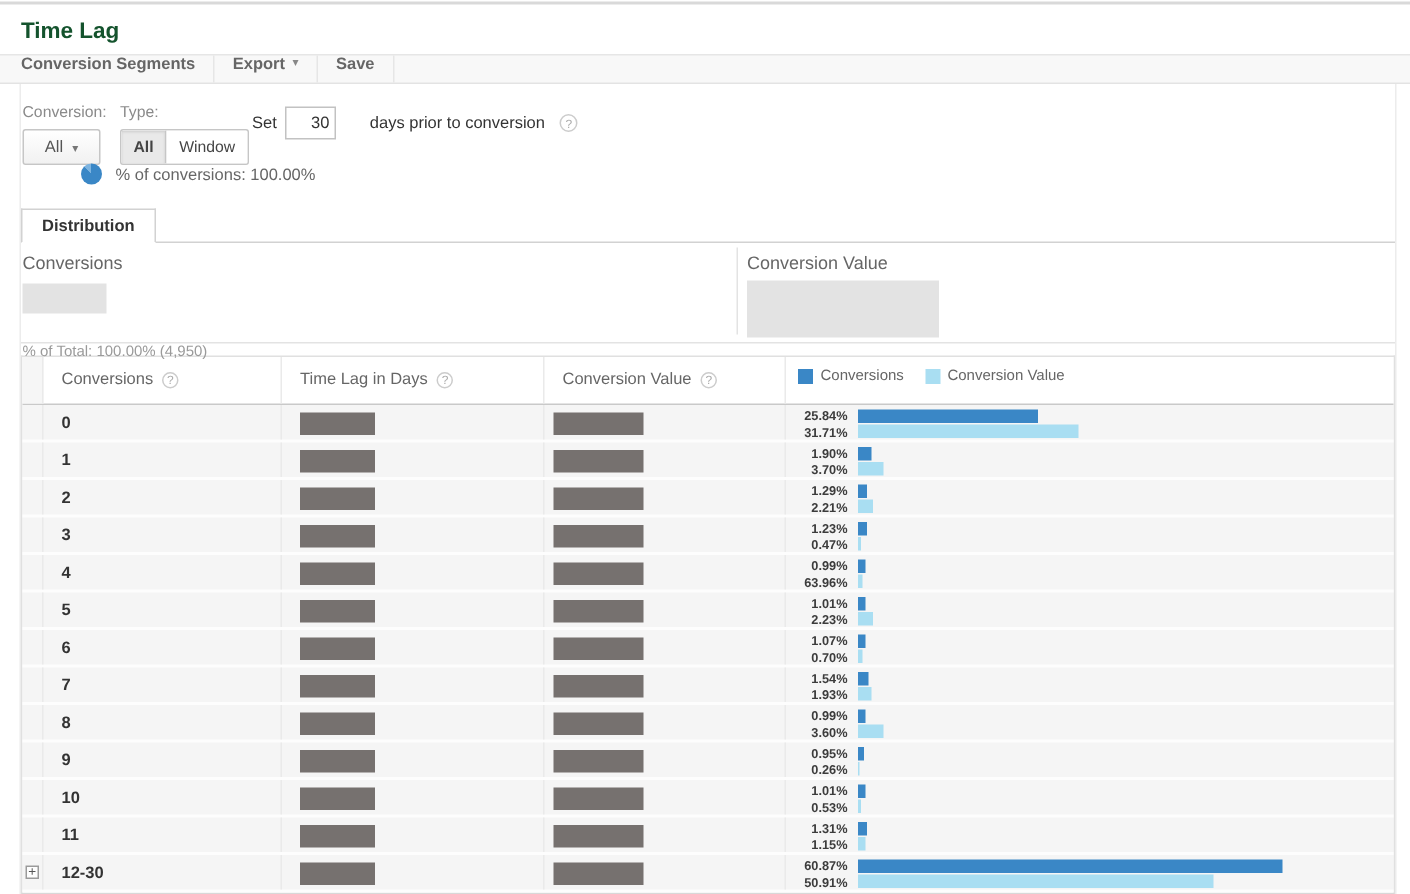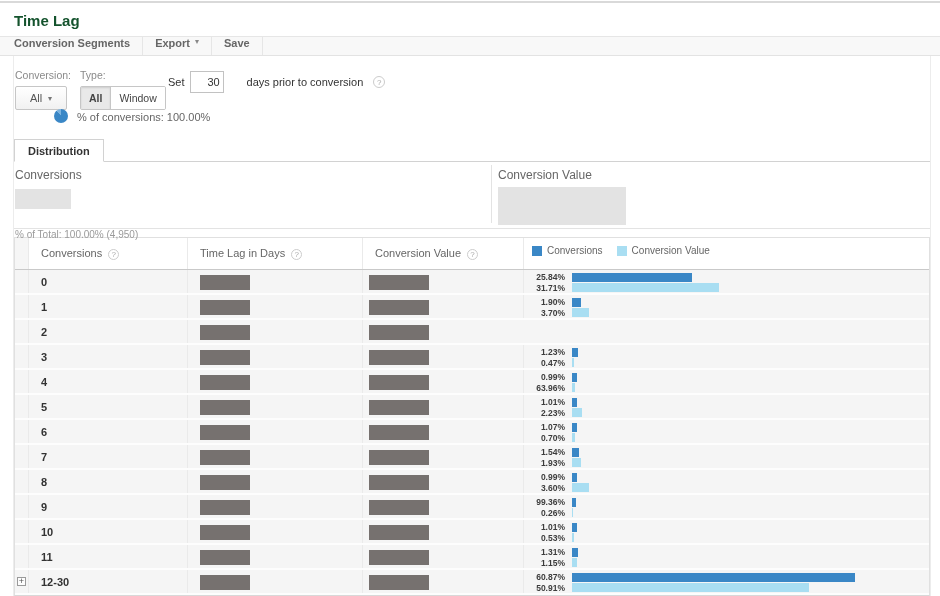--- a/index.html
+++ b/index.html
@@ -217,20 +217,30 @@
           </div>
           <div class="trow">
             <div class="c-exp"></div>
             <div class="c-lag">2</div>
             <div class="c-conv">
               <span class="redacted"></span>
             </div>
             <div class="c-val">
               <span class="redacted"></span>
             </div>
+            <div class="c-pct">
+              <div class="pct-labels">
+                <div>1.29%</div>
+                <div>2.21%</div>
+              </div>
+              <div class="bars">
+                <div class="bar dark" style="width:6px"></div>
+                <div class="bar light" style="width:10px"></div>
+              </div>
+            </div>
           </div>
           <div class="trow">
             <div class="c-exp"></div>
             <div class="c-lag">3</div>
             <div class="c-conv">
               <span class="redacted"></span>
             </div>
             <div class="c-val">
               <span class="redacted"></span>
             </div>
@@ -349,21 +359,21 @@
             <div class="c-exp"></div>
             <div class="c-lag">9</div>
             <div class="c-conv">
               <span class="redacted"></span>
             </div>
             <div class="c-val">
               <span class="redacted"></span>
             </div>
             <div class="c-pct">
               <div class="pct-labels">
-                <div>99.36%</div>
+                <div>0.95%</div>
                 <div>0.26%</div>
               </div>
               <div class="bars">
                 <div class="bar dark" style="width:4px"></div>
                 <div class="bar light" style="width:1px"></div>
               </div>
             </div>
           </div>
           <div class="trow">
             <div class="c-exp"></div>

